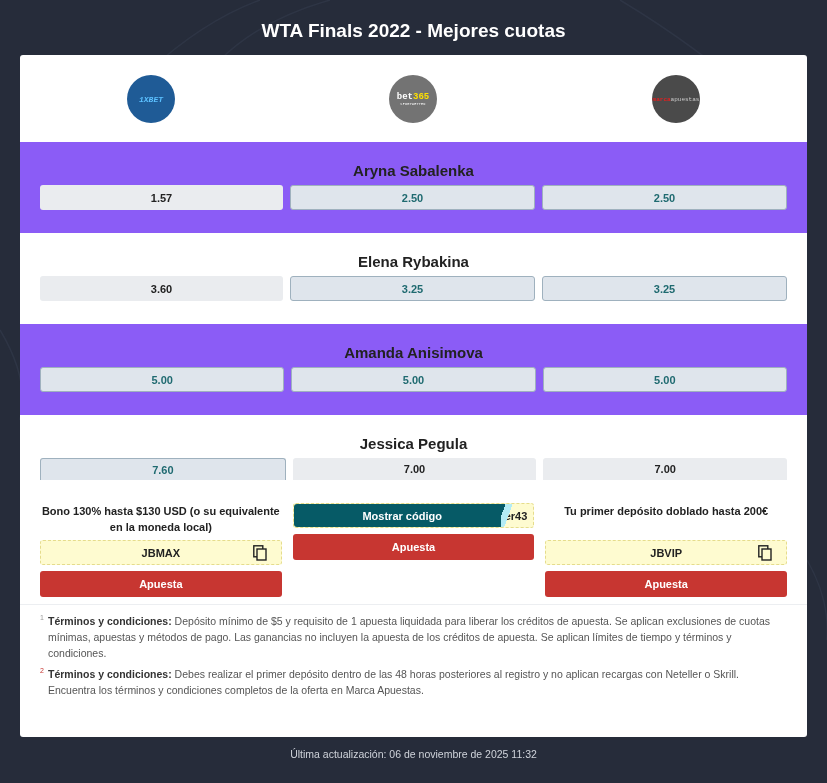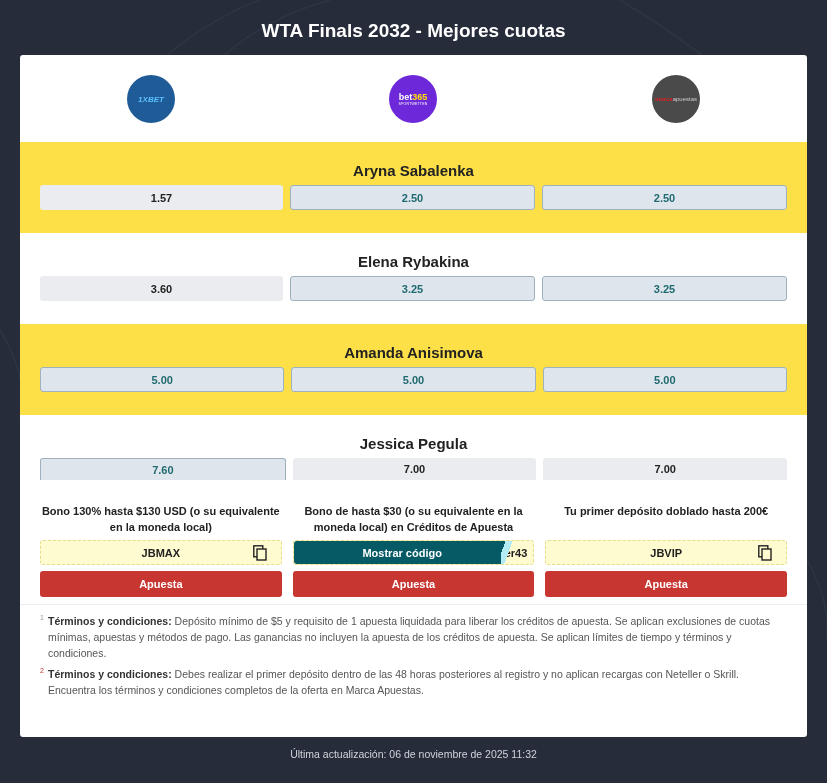--- a/index.html
+++ b/index.html
@@ -12,38 +12,38 @@
     .bg-lines { position: absolute; inset: 0; pointer-events: none; }
     .page-title {
       position: absolute; top: 20px; left: 0; width: 827px;
       text-align: center; color: #ffffff; font-size: 19px; font-weight: bold;
     }
     .card {
       position: absolute; left: 20px; top: 55px; width: 787px; height: 682px;
       background: #ffffff; border-radius: 3px; overflow: hidden;
     }
     .logos {
-      height: 87px; position: relative;
+      height: 87px; position: relative; font-family: Liberation Mono, monospace;
     }
     .logo {
       position: absolute; top: 20px; width: 48px; height: 48px; border-radius: 50%;
       display: flex; align-items: center; justify-content: center; flex-direction: column;
       font-weight: bold; font-size: 8px;
     }
     .logo-1xbet { left: 107px; background: #1f5b96; color: #5bc0ff; font-style: italic; }
-    .logo-bet365 { left: 369px; background: #6d28d9; color: #fff; }
+    .logo-bet365 { left: 369px; background: #737373; color: #fff; }
     .logo-bet365 .b1 { font-size: 9px; }
     .logo-bet365 .b1 span { color: #ffe000; }
     .logo-bet365 .b2 { font-size: 3.5px; font-weight: normal; letter-spacing: 0.2px; }
     .logo-marca { left: 632px; background: #4a4a4a; font-size: 6px; color: #ccc; font-weight: normal; }
     .logo-marca span { color: #e02020; font-weight: bold; }
     .player-block {
       height: 91px; padding-top: 20px;
     }
-    .player-block.alt { background: #fde047; }
+    .player-block.alt { background: #8b5cf6; }
     .player-name {
       text-align: center; font-size: 15px; font-weight: bold; color: #222;
       height: 23px; line-height: 18px;
     }
     .odds-row {
       display: flex; gap: 7px; padding: 0 20px;
     }
     .odd {
       flex: 1; height: 25px; border-radius: 3px;
       display: flex; align-items: center; justify-content: center;
@@ -107,21 +107,21 @@
 <body>
 
 <svg class="bg-lines" width="827" height="783">
   <path d="M40 200 Q150 40 260 0" stroke="#2e3545" stroke-width="1.5" fill="none"></path>
   <path d="M220 60 Q260 20 330 0" stroke="#2e3545" stroke-width="1.5" fill="none"></path>
   <path d="M620 0 Q720 60 800 140" stroke="#2e3545" stroke-width="1.5" fill="none"></path>
   <path d="M0 330 Q30 380 20 420" stroke="#2e3545" stroke-width="1.5" fill="none"></path>
   <path d="M807 560 Q830 600 827 640" stroke="#2e3545" stroke-width="1.5" fill="none"></path>
 </svg>
 
-<div class="page-title">WTA Finals 2032 - Mejores cuotas</div>
+<div class="page-title">WTA Finals 2022 - Mejores cuotas</div>
 
 <div class="card">
   <div class="logos">
     <div class="logo logo-1xbet">
       <span>1XBET</span>
     </div>
     <div class="logo logo-bet365">
       <div class="b1">bet<span>365</span></div>
       <div class="b2">SPORTWETTEN</div>
     </div>
@@ -174,21 +174,20 @@
         <span>JBMAX</span>
         <svg class="copy-icon" viewBox="0 0 14 16">
           <rect x="0.8" y="0.8" width="9" height="11" fill="none" stroke="#222" stroke-width="1.4"></rect>
           <rect x="4" y="4" width="9" height="11" fill="#fefbd0" stroke="#222" stroke-width="1.4"></rect>
         </svg>
       </div>
       <div class="bet-btn">Apuesta</div>
     </div>
 
     <div class="bonus-col">
-      <div class="bonus-text">Bono de hasta $30 (o su equivalente en la moneda local) en Créditos de Apuesta</div>
       <div class="code-box">
         <span class="code-peek">Fer43</span>
         <div class="reveal-fold"></div>
         <div class="reveal">Mostrar código</div>
       </div>
       <div class="bet-btn">Apuesta</div>
     </div>
 
     <div class="bonus-col">
       <div class="bonus-text">Tu primer depósito doblado hasta 200€</div>

